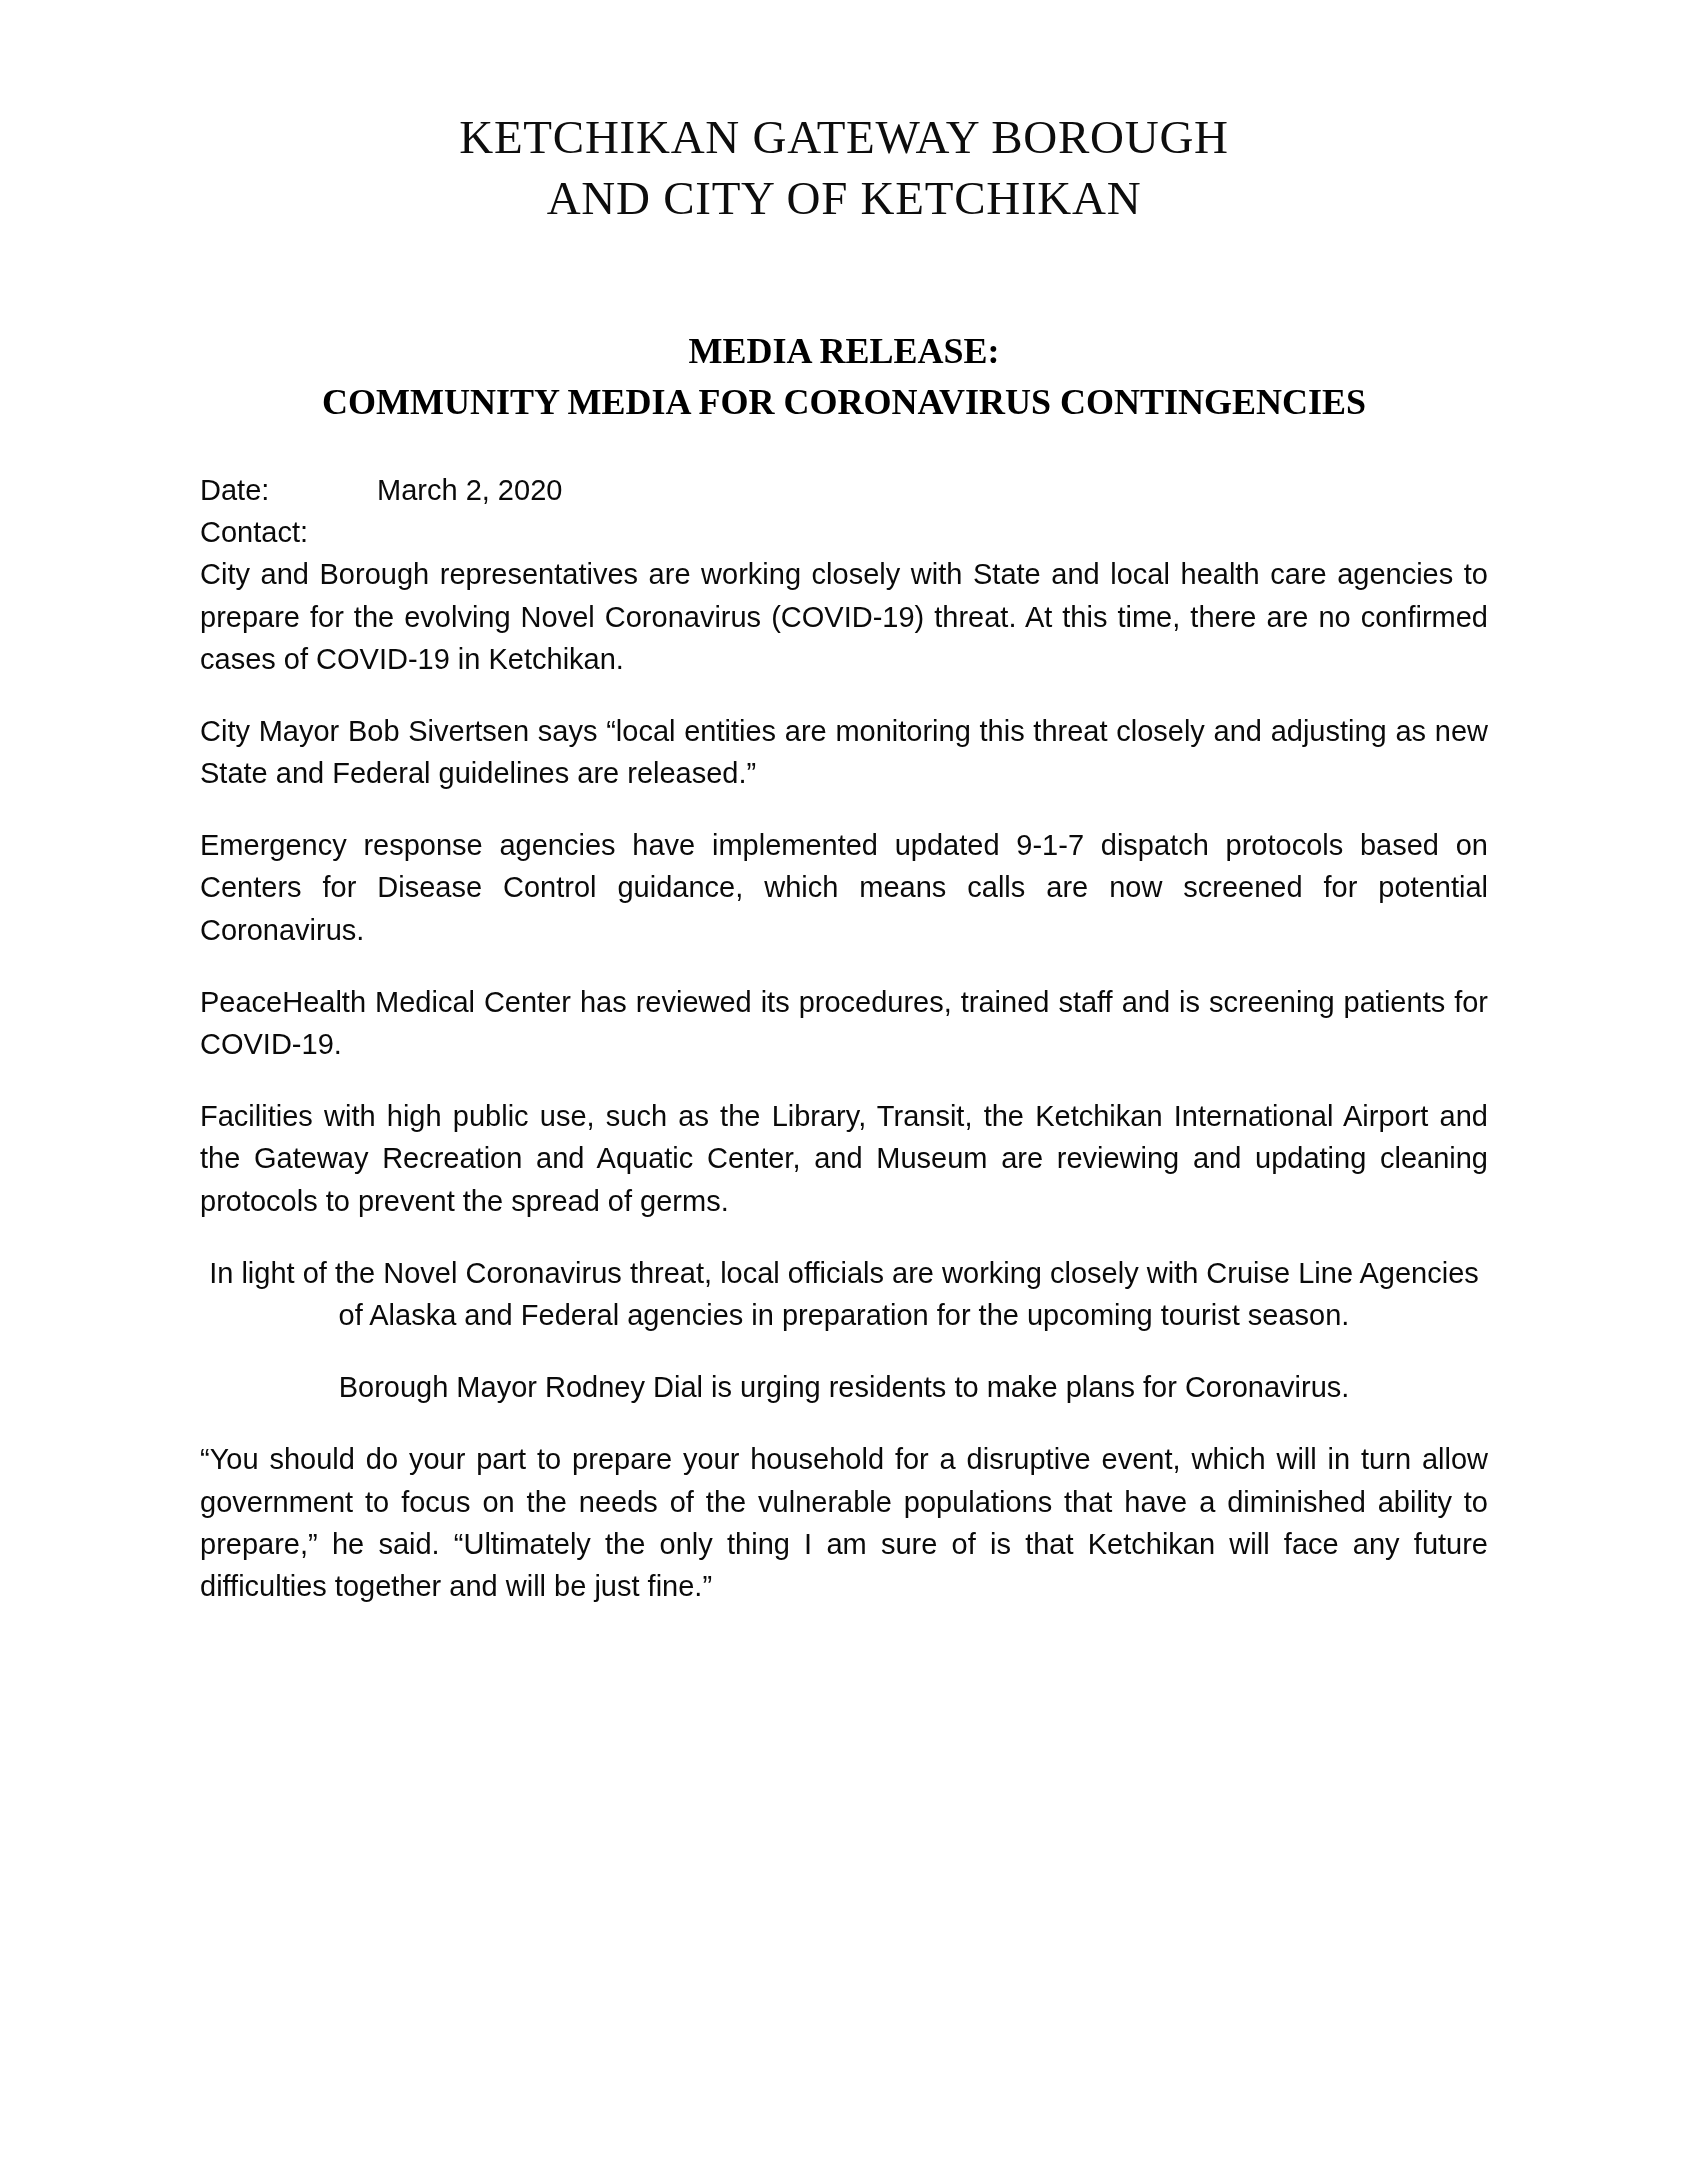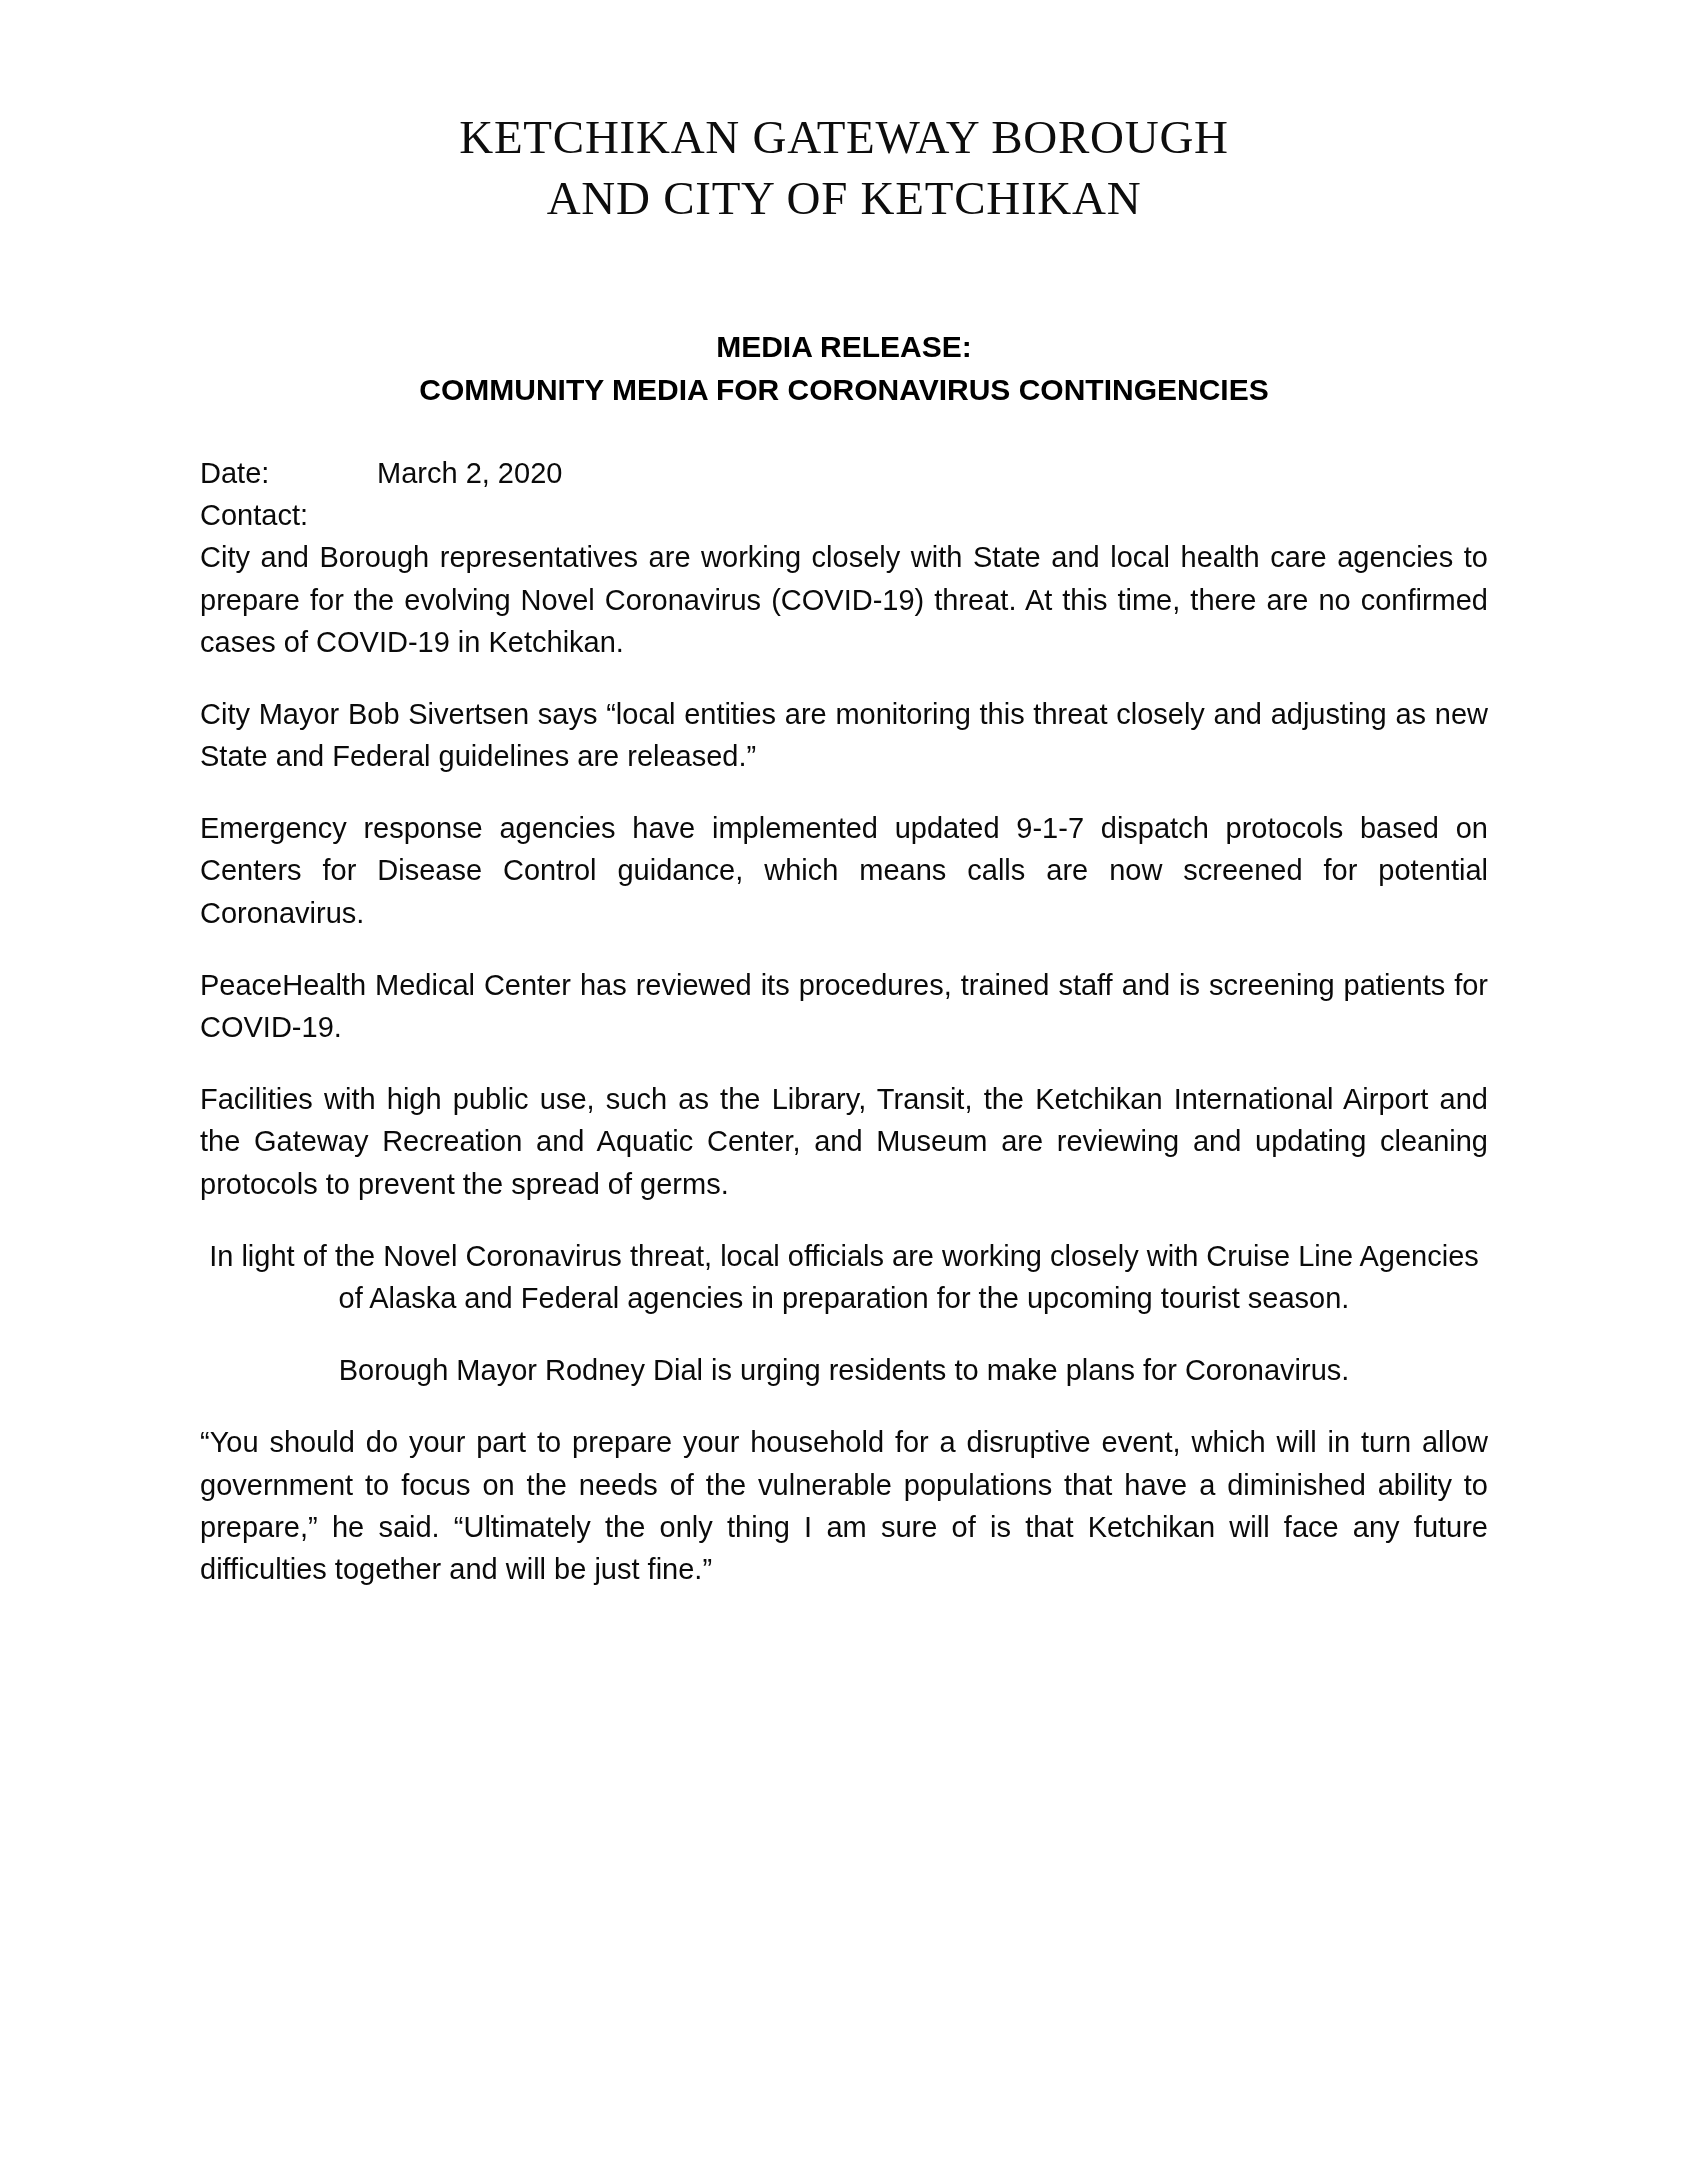--- a/index.html
+++ b/index.html
@@ -36,23 +36,23 @@
     display: block;
     font-size: 47px;
     font-weight: 400;
     white-space: nowrap;
   }
 
   
   .release-title {
     text-align: center;
     margin-top: 97px;
-    font-family: Liberation Sans, sans-serif;
+    font-family: Liberation Serif, serif;
     font-weight: bold;
-    font-size: 30px;
+    font-size: 36px;
     line-height: 1.42;
     color: #000000;
   }
   .release-title-line { display: block; }
 
   
   .meta-block {
     margin-top: 42px;
     font-family: "Liberation Sans", "DejaVu Sans", sans-serif;
     font-size: 29px;

